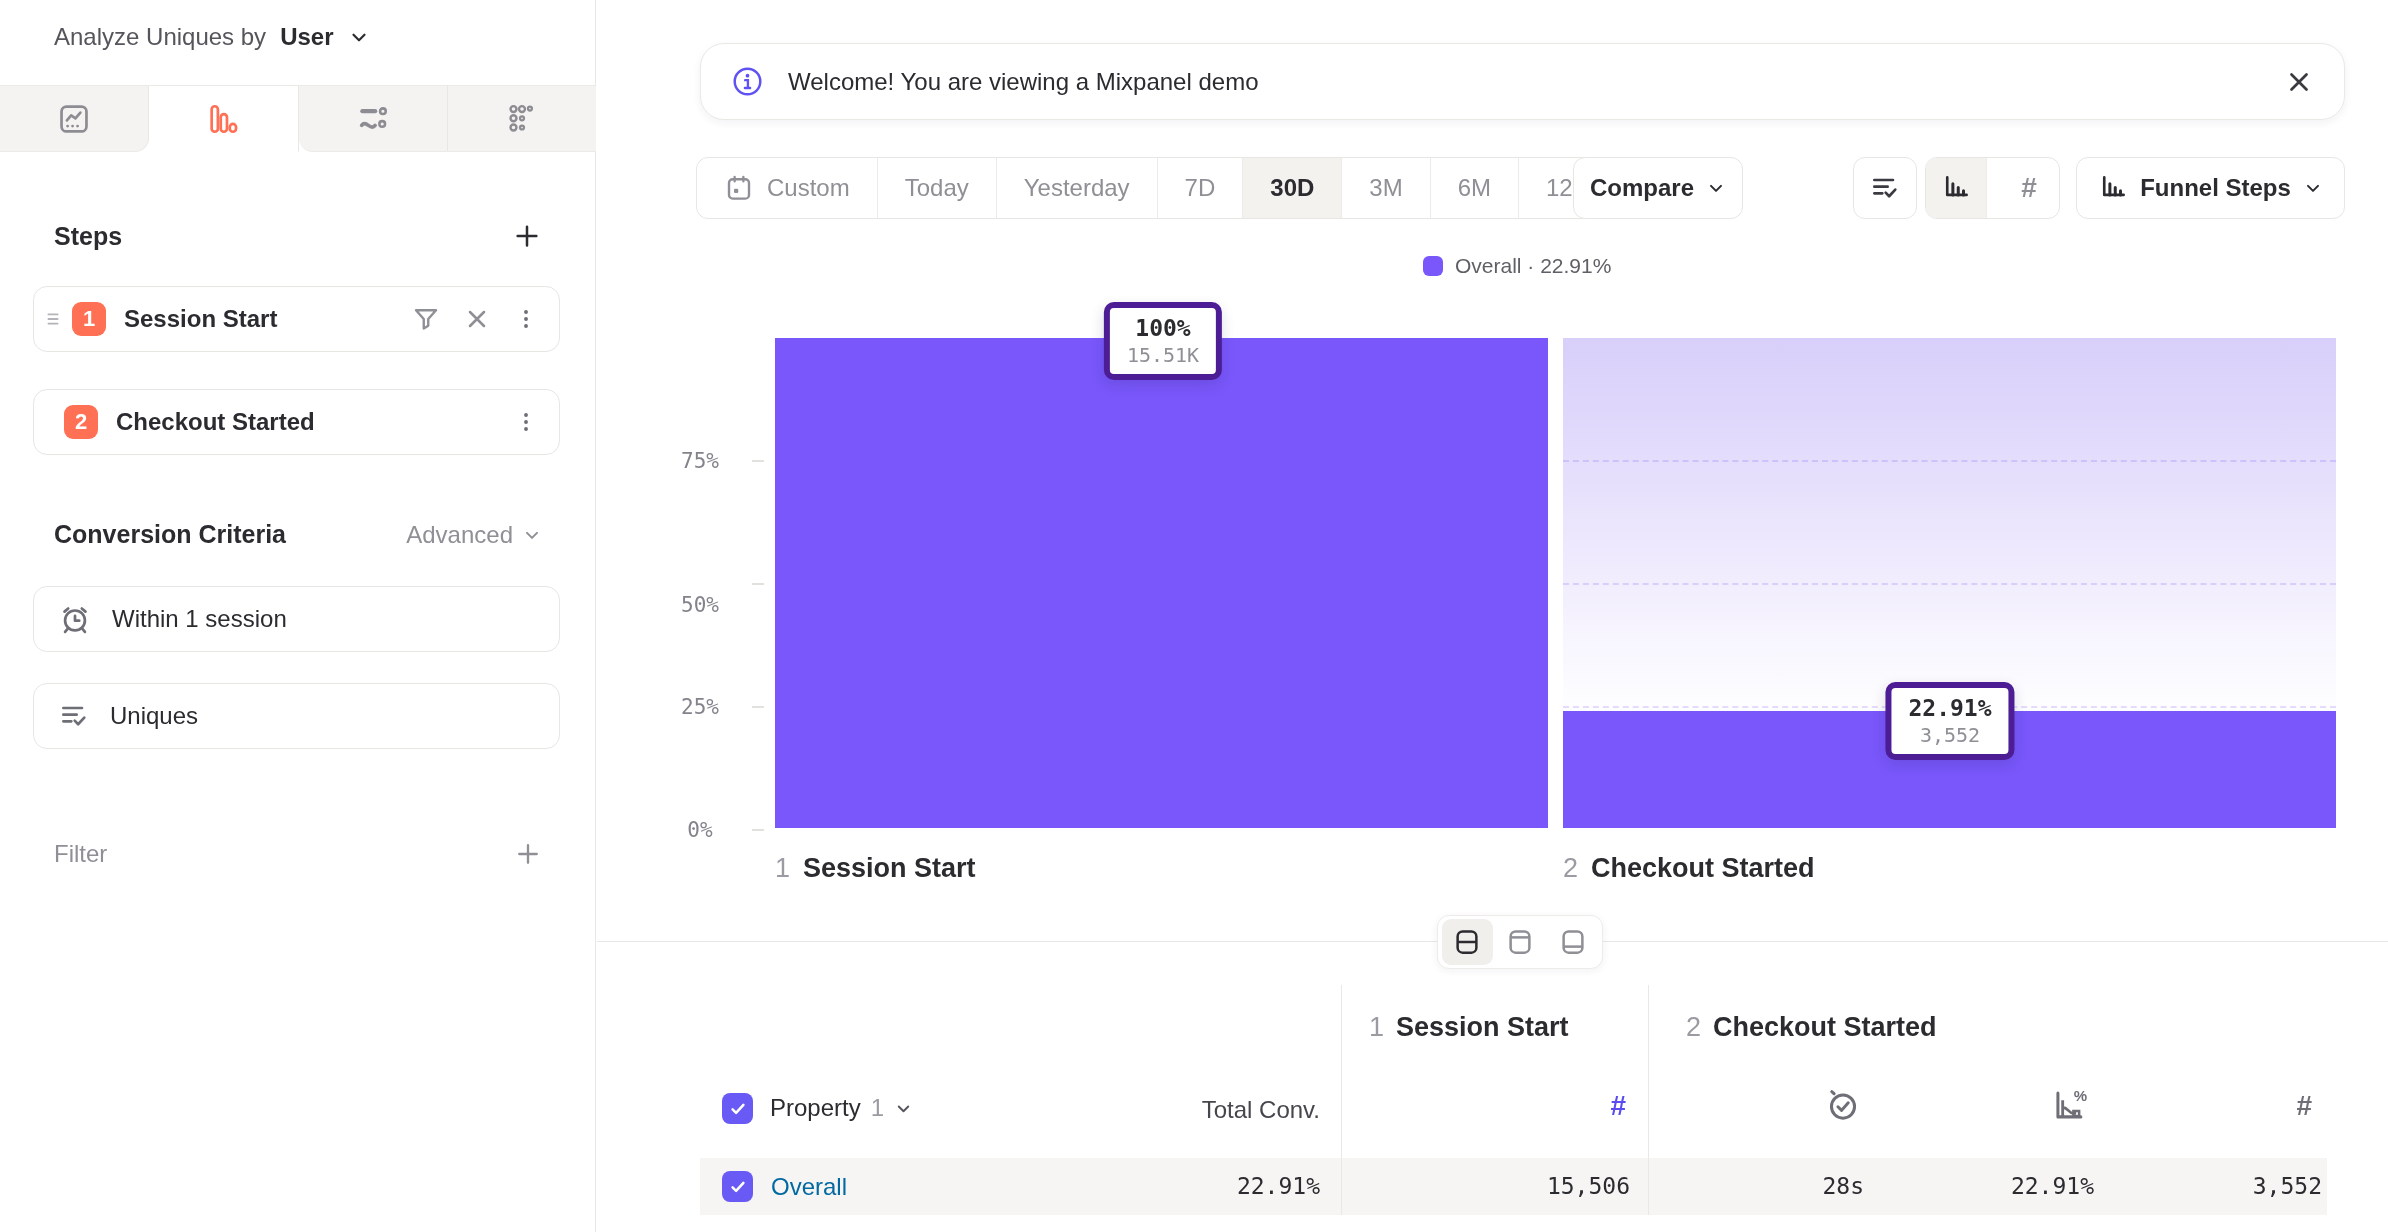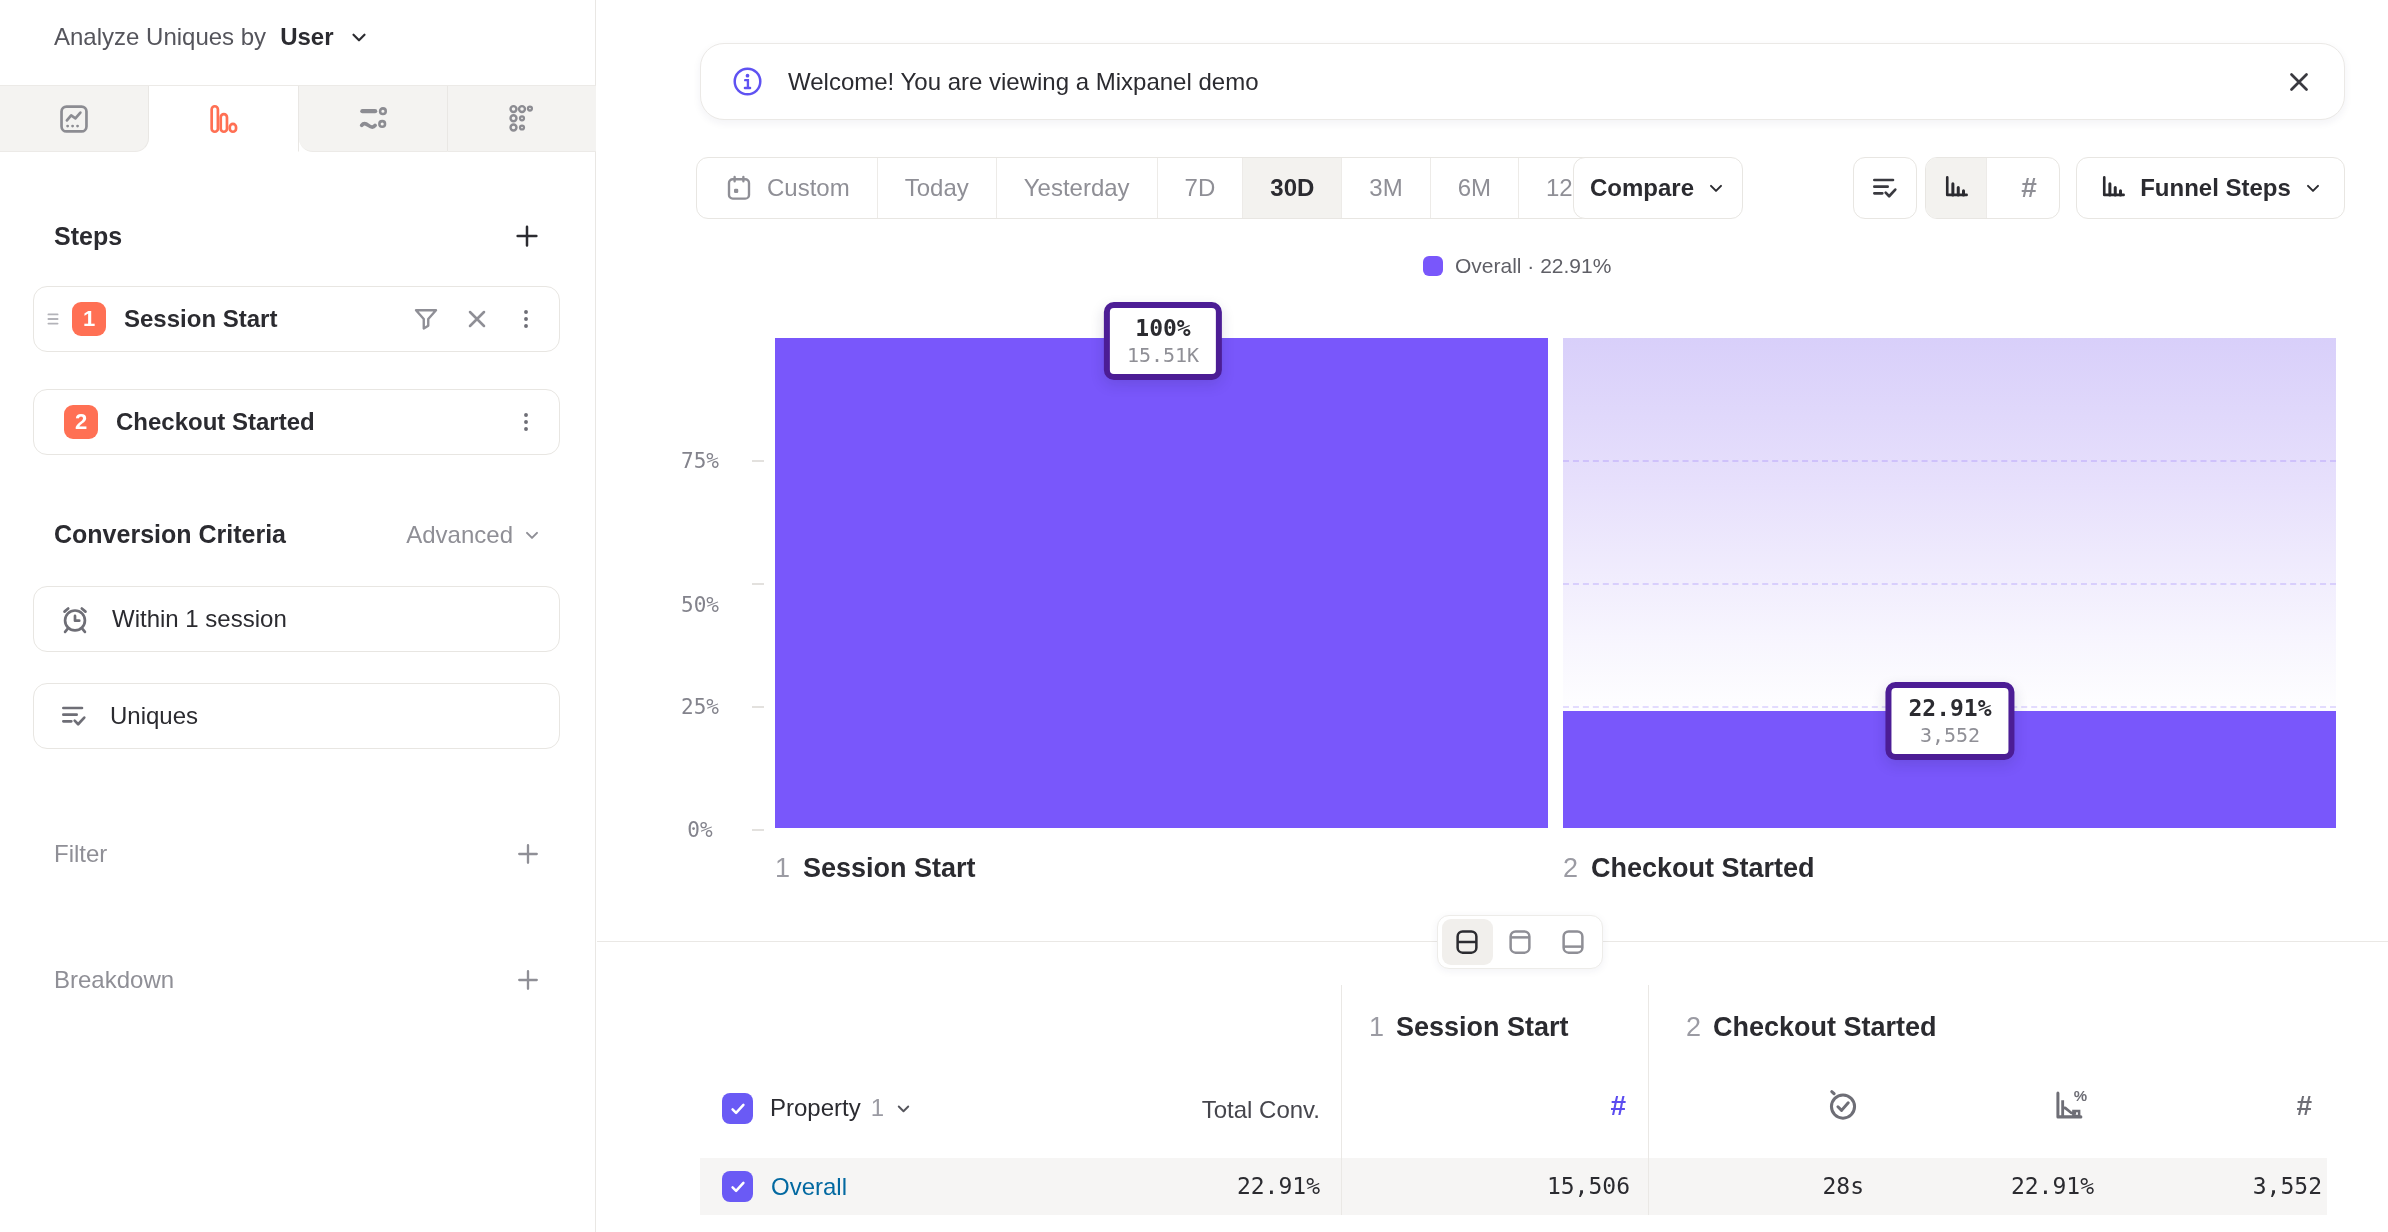--- a/index.html
+++ b/index.html
@@ -272,26 +272,20 @@
       <span class="cc-label">Uniques</span>
     </div>
 
     <div class="abs flex sec-head" style="top:840px;">
       <span class="sec-title gray">Filter</span>
       <svg class="ic" width="28" height="28" style="color:#8f8f96">
           <use href="#sym-plus"></use>
         </svg>
     </div>
 
-    <div class="abs flex sec-head" style="top:966px;">
-      <span class="sec-title gray">Breakdown</span>
-      <svg class="ic" width="28" height="28" style="color:#8f8f96">
-          <use href="#sym-plus"></use>
-        </svg>
-    </div>
   </aside>
 
   <div class="abs banner">
     <svg class="ic" width="33" height="33" style="color:#5f52f2">
         <use href="#sym-info"></use>
       </svg>
     <span class="banner-msg">Welcome! You are viewing a Mixpanel demo</span>
     <svg class="ic" width="30" height="30" style="color:#3a3a40">
         <use href="#sym-x"></use>
       </svg>

